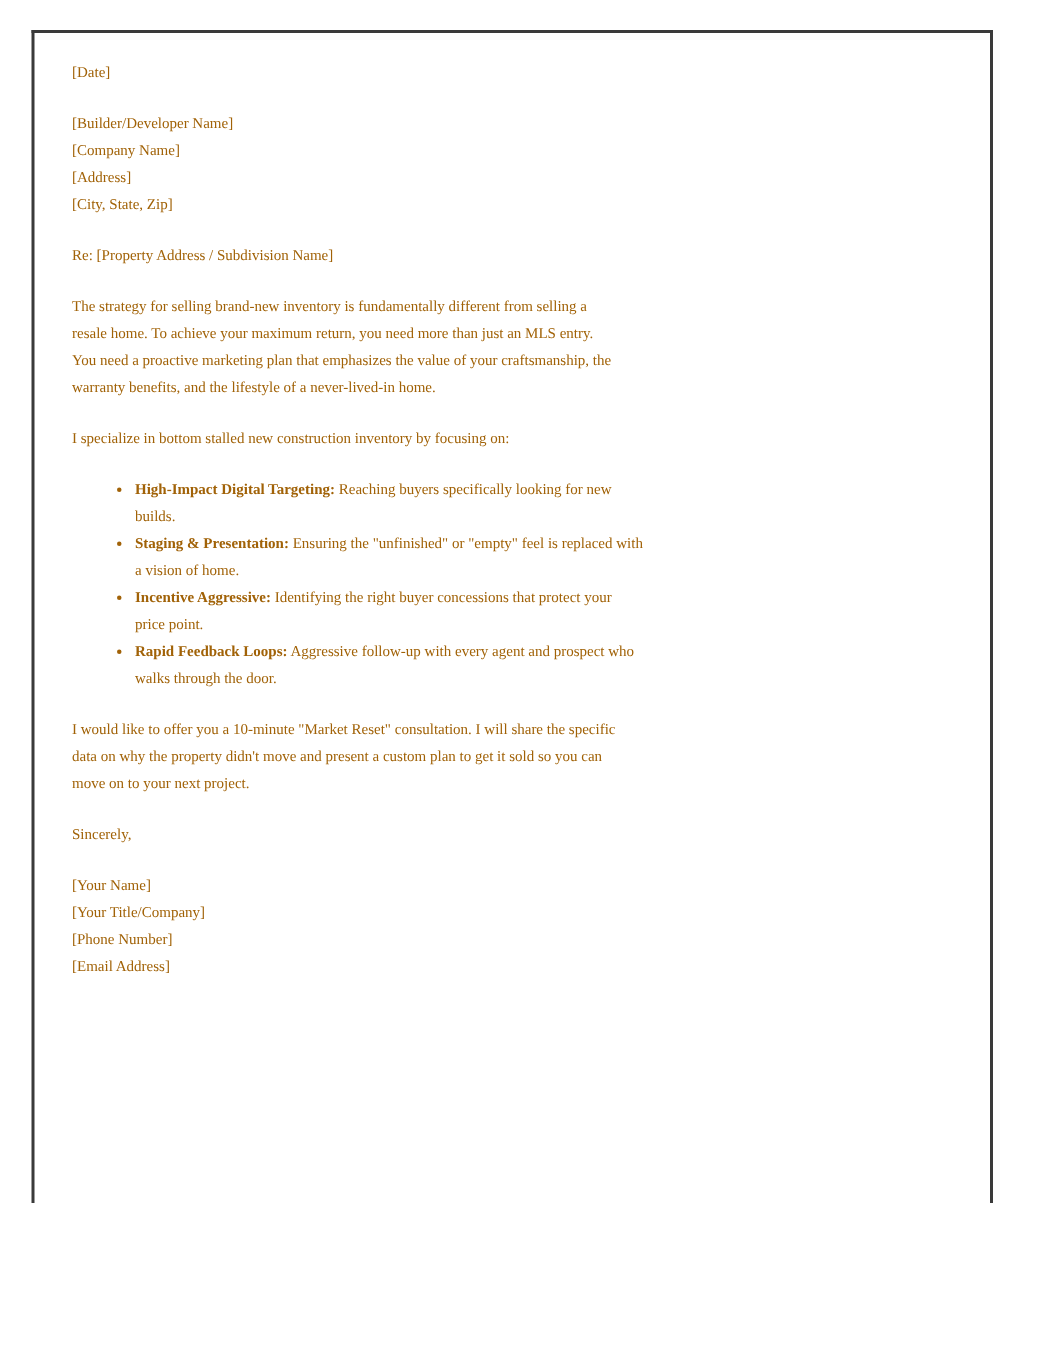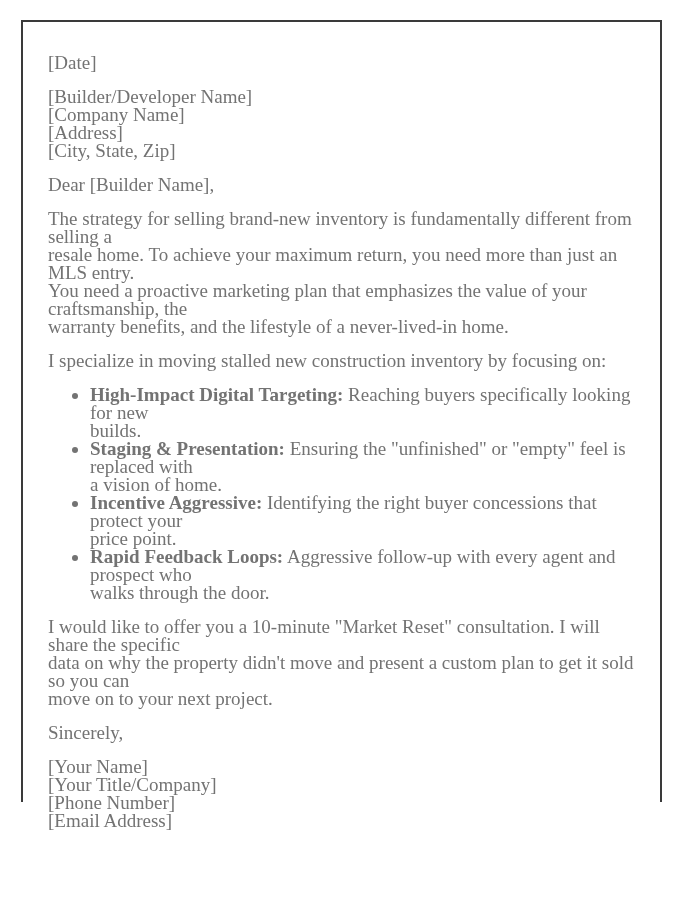--- a/index.html
+++ b/index.html
@@ -10,25 +10,25 @@
     height: 900px;
     overflow: hidden;
   }
   .letter-box {
     box-sizing: border-box;
     margin: 20px 0 0 21px;
     width: 641px;
     height: 782px;
     border: 2px solid #3a3a3a;
     border-bottom: none;
-    padding: 16px 24px 0 25px;
+    padding: 2px 24px 0 25px;
     font-family: "Liberation Serif", "DejaVu Serif", serif;
-    font-size: 19px;
+    font-size: 10px;
     line-height: 18px;
-    color: #737373;
+    color: #a16207;
     background: #ffffff;
   }
   .letter-box p {
     margin: 16px 0;
   }
   .multi {
     white-space: pre-line;
   }
   ul.focus-list {
     margin: 15px 0;
@@ -46,30 +46,30 @@
 <body>
 
 <div class="letter-box">
   <p>[Date]</p>
 
   <p class="multi">[Builder/Developer Name]
 [Company Name]
 [Address]
 [City, State, Zip]</p>
 
+  <p>Re: [Property Address / Subdivision Name]</p>
 
-  <p>Dear [Builder Name],</p>
 
 
   <p class="multi">The strategy for selling brand-new inventory is fundamentally different from selling a
 resale home. To achieve your maximum return, you need more than just an MLS entry.
 You need a proactive marketing plan that emphasizes the value of your craftsmanship, the
 warranty benefits, and the lifestyle of a never-lived-in home.</p>
 
-  <p>I specialize in moving stalled new construction inventory by focusing on:</p>
+  <p>I specialize in bottom stalled new construction inventory by focusing on:</p>
 
   <ul class="focus-list">
     <li><b class="bullet-title">High-Impact Digital Targeting:</b> <span class="multi">Reaching buyers specifically looking for new
 builds.</span></li>
     <li><b class="bullet-title">Staging &amp; Presentation:</b> <span class="multi">Ensuring the "unfinished" or "empty" feel is replaced with
 a vision of home.</span></li>
     <li><b class="bullet-title">Incentive Aggressive:</b> <span class="multi">Identifying the right buyer concessions that protect your
 price point.</span></li>
     <li><b class="bullet-title">Rapid Feedback Loops:</b> <span class="multi">Aggressive follow-up with every agent and prospect who
 walks through the door.</span></li>

